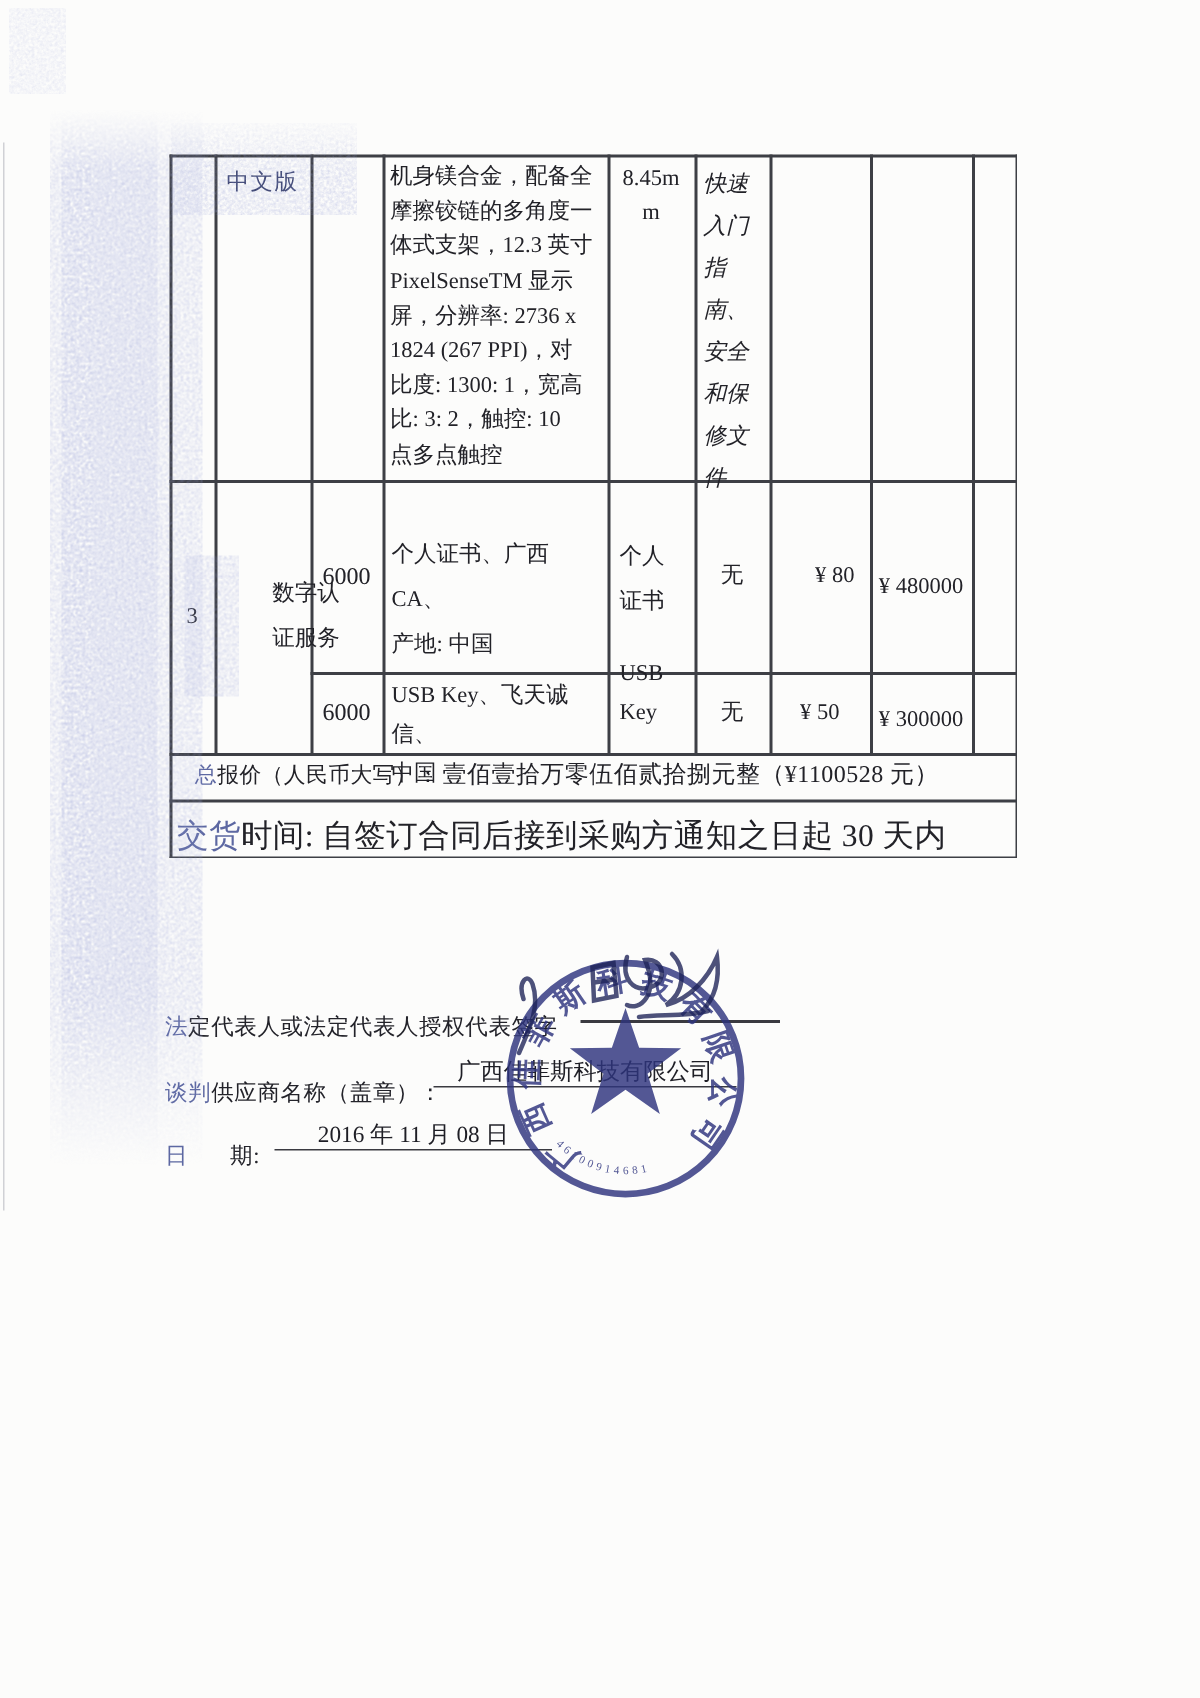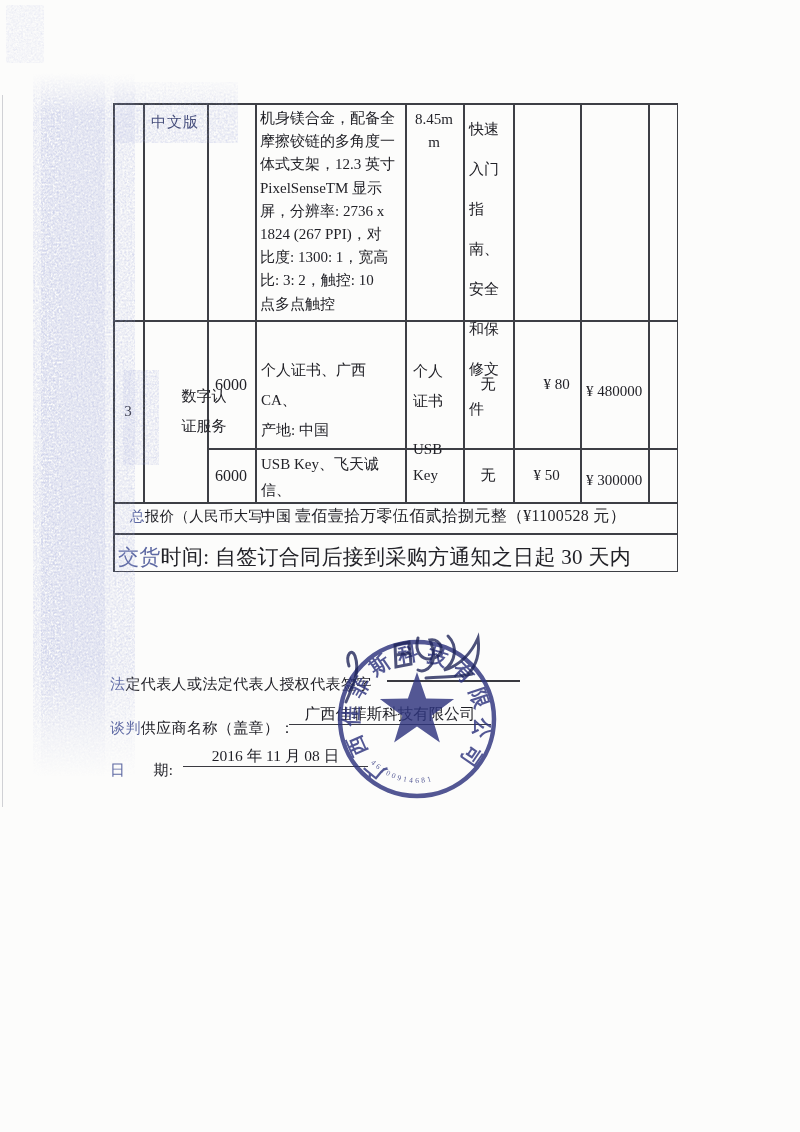--- a/index.html
+++ b/index.html
@@ -59,21 +59,21 @@
 摩擦铰链的多角度一
 体式支架，12.3 英寸
 PixelSenseTM 显示
 屏，分辨率: 2736 x
 1824 (267 PPI)，对
 比度: 1300: 1，宽高
 比: 3: 2，触控: 10
 点多点触控</div>
   <div class="cell" style="left:293px;top:5px;width:56px;text-align:center;line-height:23px;">8.45m
 m</div>
-  <div class="cell" style="left:356px;top:6px;width:42px;line-height:40px;">快速
+  <div class="cell" style="left:356px;top:6px;width:42px;line-height:28px;font-style:italic;">快速
 入门
 指
 南、
 安全
 和保
 修文
 件</div>
 
   <div class="cell c-center" style="left:0;top:217px;width:30px;height:182px;">3</div>
   <div class="cell c-center" style="left:30px;top:217px;width:64px;height:182px;line-height:30px;margin-left:29px;">数字认

